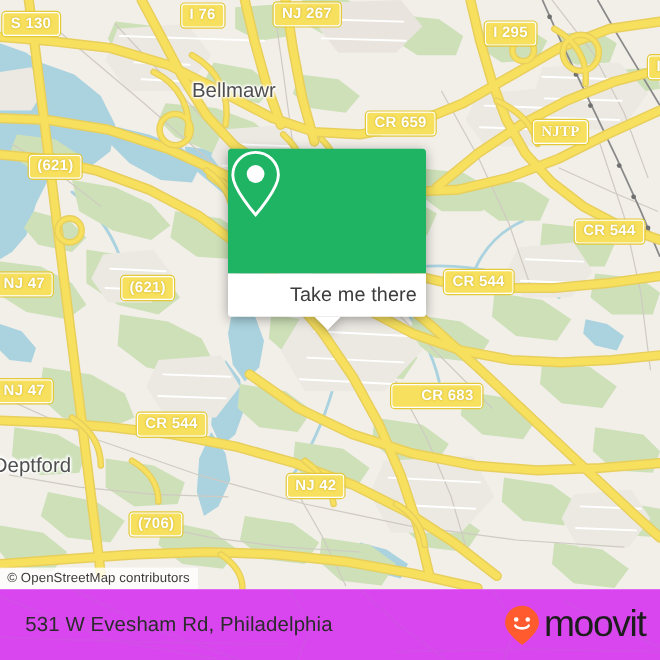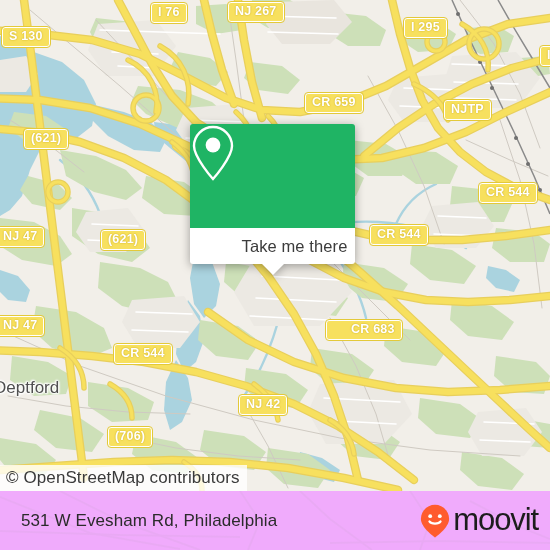--- a/index.html
+++ b/index.html
@@ -14,21 +14,21 @@
   #map {
     position:absolute; left:0; top:0; width:550px; height:491px;
     background:#f2efe9; overflow:hidden;
   }
   #map svg { position:absolute; left:0; top:0; }
 
   
   #attrib {
     position:absolute; left:0; bottom:0;
     background:rgba(255,255,255,0.80);
-    font-size:17px; color:#3a3a3a;
+    font-size:11px; color:#3a3a3a;
     padding:3px 7px 3px 6px;
     letter-spacing:.1px;
     white-space:nowrap;
     margin-top:36px;
   }
 
   
   #card {
     position:absolute; left:190px; top:124px;
     width:165px; height:140px;
@@ -51,21 +51,21 @@
     position:absolute; left:50%; bottom:-11px; transform:translateX(-50%);
     width:0; height:0;
     border-left:11px solid transparent;
     border-right:11px solid transparent;
     border-top:11px solid #ffffff;
   }
 
   
   #bottombar {
     position:absolute; left:0; top:491px; width:550px; height:59px;
-    background:#f0abfc; overflow:hidden;
+    background:#d946ef; overflow:hidden;
   }
   #bottombar .watermark {
     position:absolute; left:0; top:0; width:550px; height:59px;
     opacity:.07;
   }
   #address {
     position:absolute; left:21px; top:50%; transform:translateY(-50%);
     font-size:17px; color:#2b2b2b; letter-spacing:.1px; white-space:nowrap;
   }
   #logo {
@@ -326,38 +326,39 @@
         <path d="M462,24 C480,34 490,50 488,70"></path>
         <path d="M172,142 C186,152 194,166 194,182"></path>
         <path d="M60,348 C76,358 84,372 84,388"></path>
         <path d="M110,384 C124,392 132,404 132,418"></path>
         <path d="M254,384 C268,394 276,406 278,420"></path>
         <path d="M184,462 C196,470 202,480 202,490"></path>
         <path d="M330,420 C344,428 352,440 354,454"></path>
       </g>
     </svg>
 
-    <div class="shield" style="left:2px;top:10px;margin-top:17px;">S 130</div>
+    <div class="shield" style="left:2px;top:10px;">S 130</div>
     <div class="shield" style="left:123px;top:3px;margin-left:28px;">I 76</div>
     <div class="shield" style="left:228px;top:2px;">NJ 267</div>
     <div class="shield" style="left:388px;top:18px;margin-left:16px;">I 295</div>
     <div class="shield" style="left:305px;top:93px;">CR 659</div>
-    <div class="shield" style="left:444px;top:100px;">NJTP</div>
+    <div class="shield" style="left:444px;top:100px;font-family:Liberation Serif, serif;">NJTP</div>
     <div class="shield" style="left:540px;top:46px;">I</div>
     <div class="shield" style="left:24px;top:129px;">(621)</div>
     <div class="shield" style="left:-4px;top:227px;">NJ 47</div>
     <div class="shield" style="left:101px;top:230px;">(621)</div>
     <div class="shield" style="left:479px;top:183px;">CR 544</div>
     <div class="shield" style="left:370px;top:225px;">CR 544</div>
     <div class="shield" style="left:-4px;top:316px;">NJ 47</div>
     <div class="shield" style="left:326px;top:320px;padding-left:24px;">CR 683</div>
     <div class="shield" style="left:114px;top:344px;">CR 544</div>
     <div class="shield" style="left:239px;top:395px;">NJ 42</div>
     <div class="shield" style="left:108px;top:427px;">(706)</div>
 
+    <div class="placename" style="left:160px;top:66px;">Bellmawr</div>
     <div class="placename" style="left:-6px;top:378px;">Deptford</div>
 
     <div id="attrib">© OpenStreetMap contributors</div>
 
     <div id="card">
       <div id="card-green">
         <svg width="46" height="58" viewBox="0 0 46 58">
           <path d="M23 3 C12.5 3 4 11.5 4 22 C4 33.5 23 55 23 55 C23 55 42 33.5 42 22 C42 11.5 33.5 3 23 3 Z" fill="none" stroke="#ffffff" stroke-width="2.4"></path>
           <circle cx="23" cy="21" r="7.4" fill="#ffffff"></circle>
         </svg>

